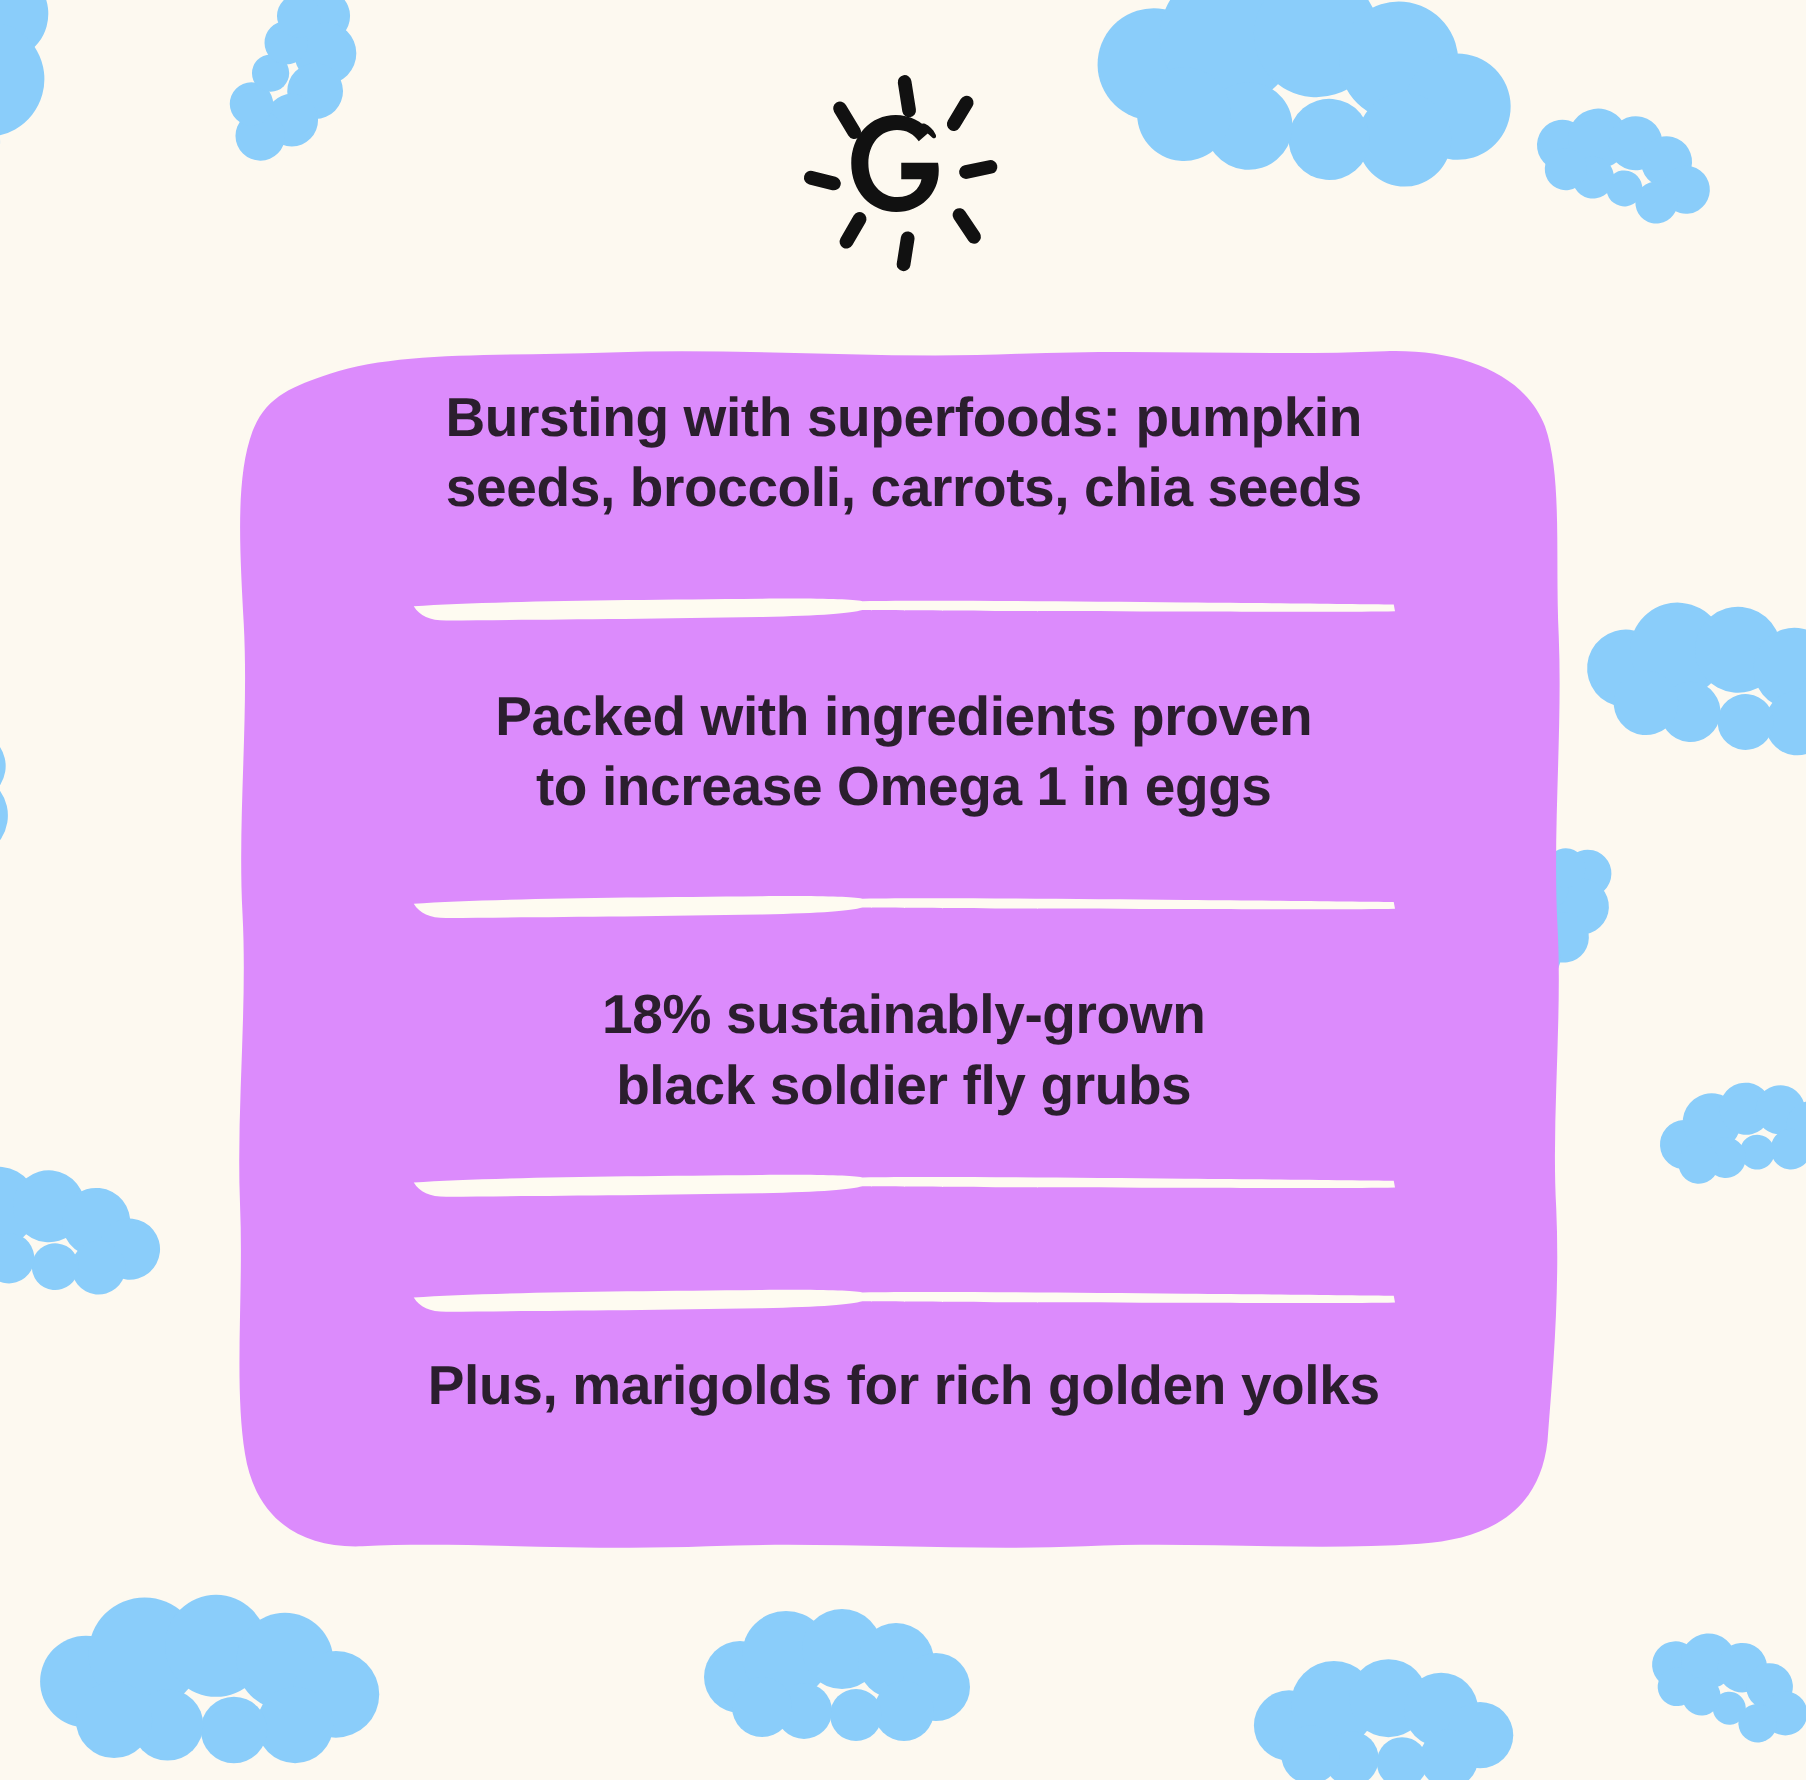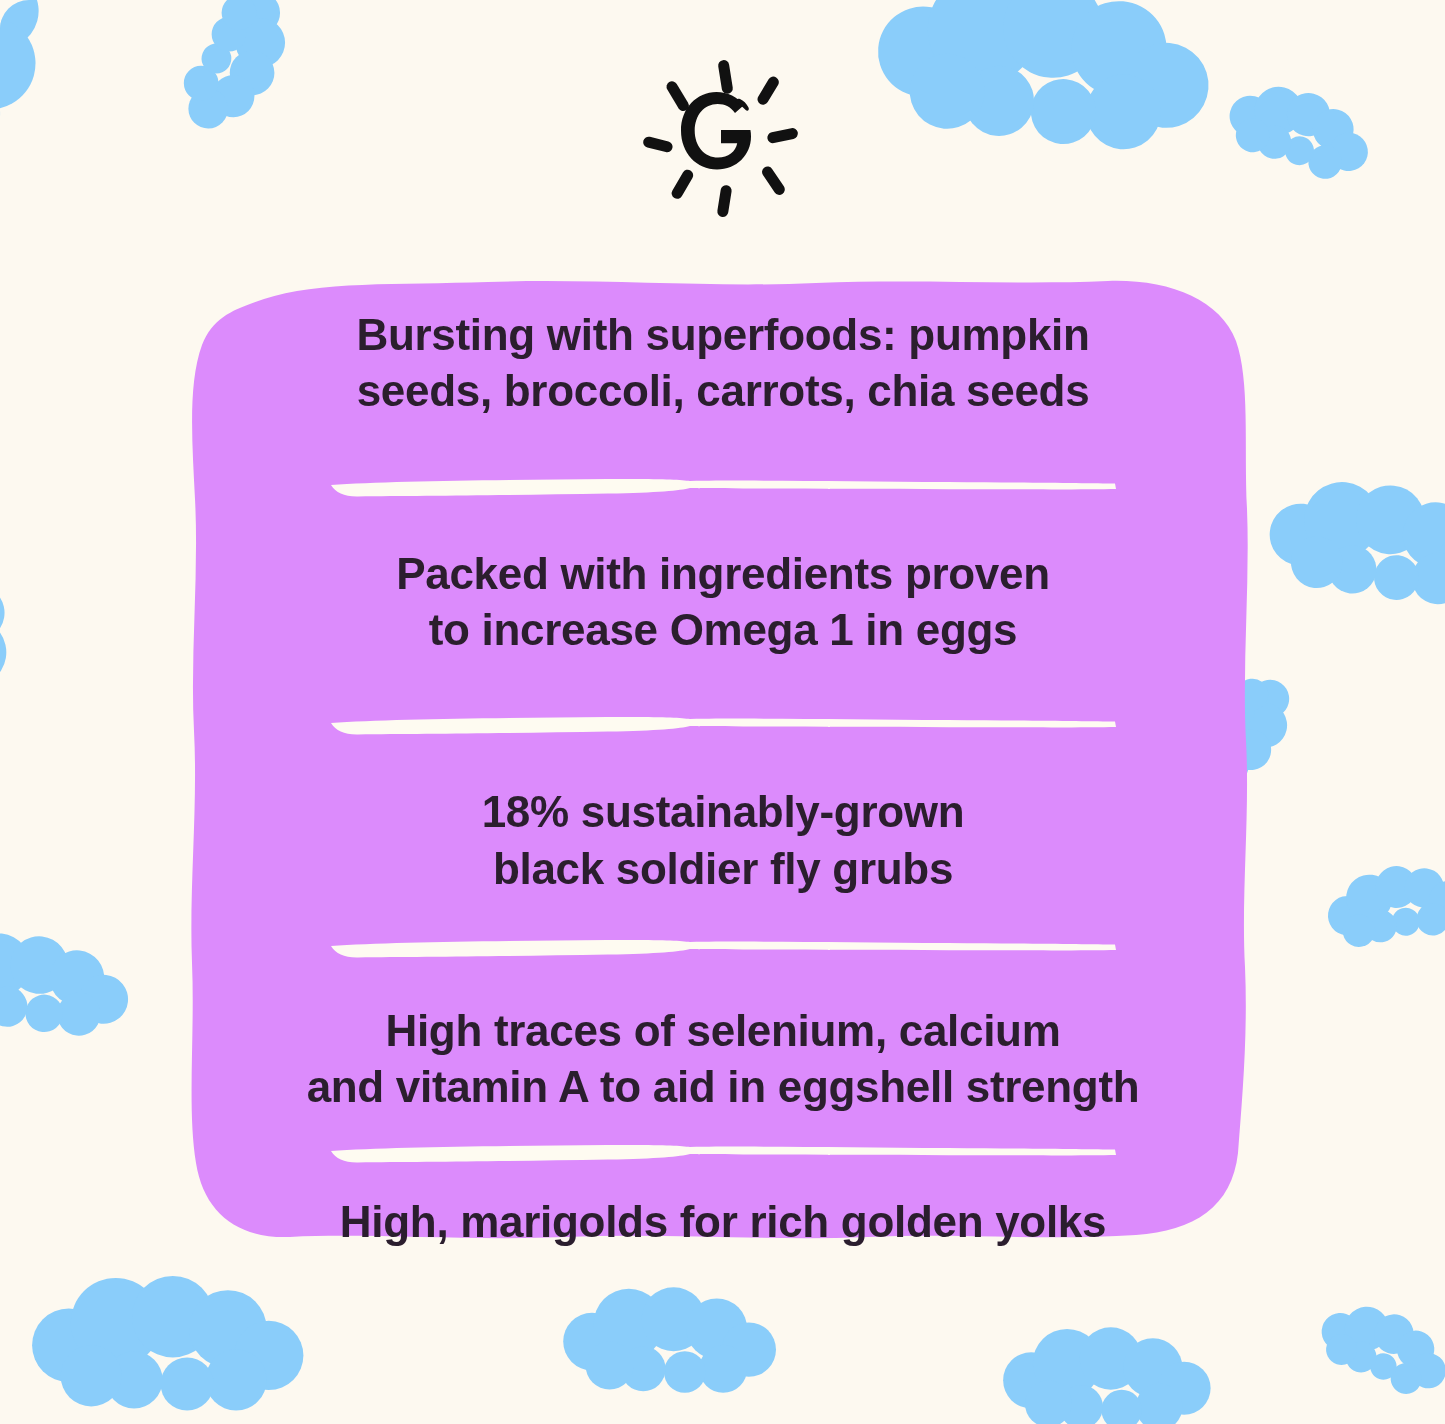--- a/index.html
+++ b/index.html
@@ -13,21 +13,20 @@
     font-family: "Liberation Sans", sans-serif;
     overflow: hidden;
   }
 
   #stage {
     position: relative;
     width: 1445px;
     height: 1424px;
     background: #FDF9F0;
     overflow: hidden;
-    border-radius: 29px;
   }
 
   
   #clouds-layer {
     position: absolute;
     inset: 0;
     width: 1445px;
     height: 1424px;
     z-index: 1;
     pointer-events: none;
@@ -301,36 +300,32 @@
         <svg class="divider-stroke" viewBox="0 0 790 26" preserveAspectRatio="none" xmlns="http://www.w3.org/2000/svg">
           <path fill="#FEFBF1" d="M3 9 C60 5, 170 4, 280 3 C330 2.6, 352 3.4, 362 5
             C420 4, 520 5.2, 620 6 C700 6.6, 760 7.2, 787 7.6
             L788 13 C760 13.6, 700 13.4, 620 13.2 C520 13, 420 12.6, 362 12
             C352 14.6, 330 16.6, 280 17.6 C180 19.4, 90 19.8, 30 20.4
             C16 20.6, 8 17, 3 9 Z"></path>
         </svg>
       </div>
       <div class="gap-c"></div>
 
-      <div class="benefit-item">
-        <p class="benefit-text">High traces of selenium, calcium
-and vitamin A to aid in eggshell strength</p>
-      </div>
       <div class="gap-d"></div>
       <div class="divider-wrap">
         <svg class="divider-stroke" viewBox="0 0 790 26" preserveAspectRatio="none" xmlns="http://www.w3.org/2000/svg">
           <path fill="#FEFBF1" d="M3 9 C60 5, 170 4, 280 3 C330 2.6, 352 3.4, 362 5
             C420 4, 520 5.2, 620 6 C700 6.6, 760 7.2, 787 7.6
             L788 13 C760 13.6, 700 13.4, 620 13.2 C520 13, 420 12.6, 362 12
             C352 14.6, 330 16.6, 280 17.6 C180 19.4, 90 19.8, 30 20.4
             C16 20.6, 8 17, 3 9 Z"></path>
         </svg>
       </div>
       <div class="gap-d"></div>
 
       <div class="benefit-item">
-        <p class="benefit-text">High, marigolds for rich golden yolks</p>
+        <p class="benefit-text">Plus, marigolds for rich golden yolks</p>
       </div>
 
     </div>
   </div>
 
 </div>
 
 </body></html>

